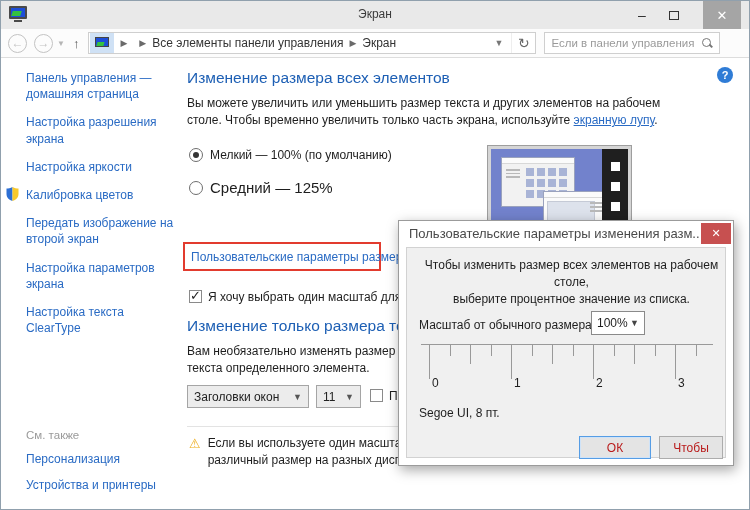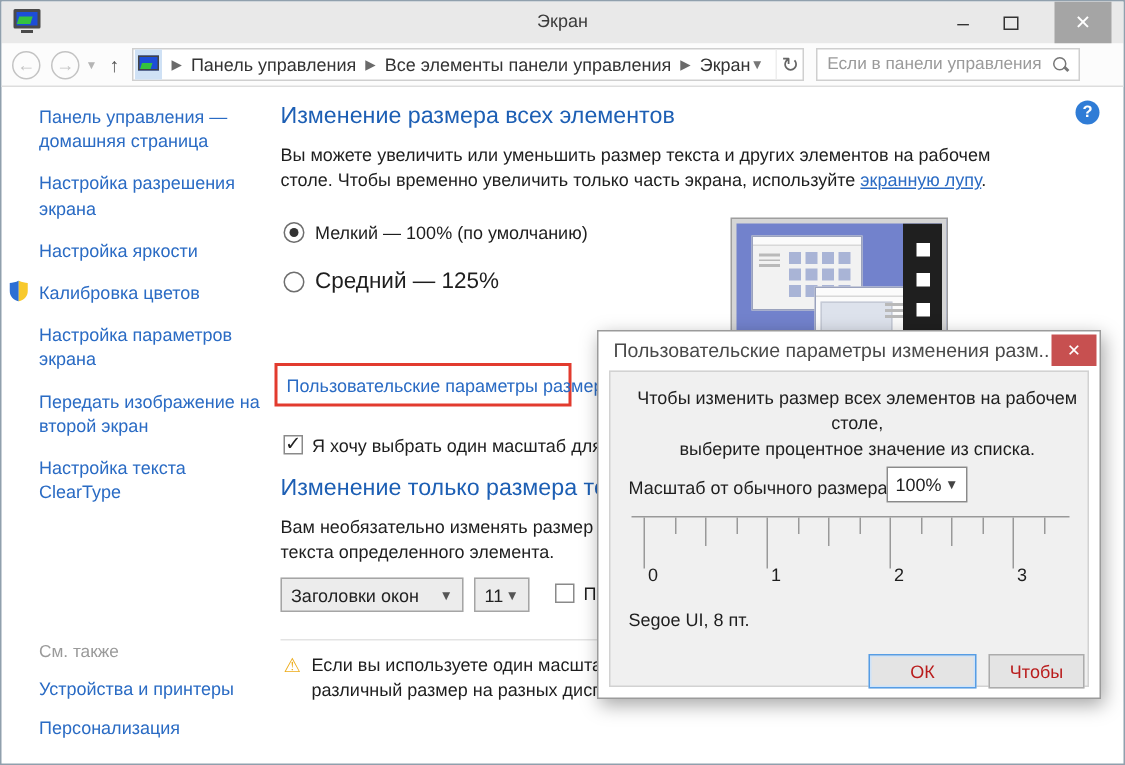--- a/index.html
+++ b/index.html
@@ -67,21 +67,21 @@
   .custom-link { font-size:12px; color:#2a6bc4; padding-left:6px; white-space:nowrap; cursor:pointer; }
   .chk-row { position:absolute; display:flex; align-items:flex-start; }
   .checkbox { width:13px; height:13px; border:1px solid #8a8a8a; background:#fff; margin-right:6px; position:relative; flex:none; }
   .checkbox.on::after { content:"✓"; position:absolute; left:0px; top:-3px; font-size:13px; color:#222; }
   .chk1 { left:3px; top:232px; font-size:12px; color:#1e1e1e; }
   .sec2-title { position:absolute; left:1px; top:259px; white-space:nowrap; }
   .sec2-desc { position:absolute; left:1px; top:285px; width:230px; font-size:12px; color:#1e1e1e; line-height:1.45; white-space:nowrap; }
   .select { position:absolute; height:23px; background:#ececec; border:1px solid #a5a5a5; display:flex; align-items:center; font-size:12px; color:#222; padding:0 6px; }
   .select .chev { margin-left:auto; color:#555; font-size:9px; }
   .sel-element { left:1px; top:327px; width:122px; }
-  .sel-size { left:130px; top:327px; width:37px; }
+  .sel-size { left:130px; top:327px; width:45px; }
   .chk2 { left:184px; top:331px; font-size:12px; color:#1e1e1e; white-space:nowrap; }
   .divider { position:absolute; left:1px; top:368px; width:212px; height:1px; background:#e3e3e3; }
   .warning { position:absolute; left:3px; top:377px; display:flex; font-size:12px; color:#1e1e1e; line-height:1.45; }
   .warn-tri { color:#edac1a; font-size:13px; margin-right:7px; }
 
   
   .monitor { position:absolute; left:302px; top:88px; width:143px; height:88px; background:#7282cc; border:3px solid #d5d5d5; box-shadow:0 0 0 1px #9e9e9e; overflow:hidden; z-index:1; }
   .charms { position:absolute; right:0; top:0; width:26px; height:100%; background:#1f1f1f; display:flex; flex-direction:column; align-items:center; padding-top:13px; gap:11px; }
   .charms .sq { width:9px; height:9px; background:#fff; flex:none; }
   .pv-win1 { position:absolute; left:10px; top:8px; width:74px; height:50px; background:#f2f2f2; border:1px solid #9aa2bd; }
@@ -140,21 +140,20 @@
     <div class="nav-circle">→</div>
     <div class="nav-caret">▼</div>
     <div class="nav-up">↑</div>
     <div class="crumb-box">
       <div class="crumb-icon-tile">
         <div class="crumb-mon">
             <div class="scr"></div>
           </div>
       </div>
       <span class="crumb-sep">▶</span>
-      <span class="crumb-item">Панель управления</span>
       <span class="crumb-sep">▶</span>
       <span class="crumb-item">Все элементы панели управления</span>
       <span class="crumb-sep">▶</span>
       <span class="crumb-item">Экран</span>
       <span class="spacer"></span>
       <span class="crumb-dd">▼</span>
       <span class="refresh-btn">↻</span>
     </div>
     <div class="search-box">
       <span class="ph">Если в панели управления</span>
@@ -170,27 +169,27 @@
     <div class="side-item">Настройка яркости</div>
     <div class="side-item with-icon">
       <span class="shield">
         <svg width="13" height="14" viewBox="0 0 13 14">
             <path d="M6.5 0 C4.5 1.2 2.3 1.6 0.5 1.6 L0.5 7 C0.5 10.5 3 13 6.5 14 Z" fill="#2d6fd4"></path>
             <path d="M6.5 0 C8.5 1.2 10.7 1.6 12.5 1.6 L12.5 7 C12.5 10.5 10 13 6.5 14 Z" fill="#f8c92c"></path>
           </svg>
       </span>
       <span>Калибровка цветов</span>
     </div>
+    <div class="side-item">Передать изображение на второй экран</div>
     <div class="side-item">Настройка параметров экрана</div>
-    <div class="side-item">Передать изображение на второй экран</div>
     <div class="side-item">Настройка текста ClearType</div>
     <div class="see-also">
       <div class="see-also-title">См. также</div>
+      <div class="side-item">Персонализация</div>
       <div class="side-item">Устройства и принтеры</div>
-      <div class="side-item">Персонализация</div>
     </div>
   </div>
 
   <div class="main">
     <h1 class="h-blue sec1-title">Изменение размера всех элементов</h1>
     <div class="sec1-desc"><span>Вы можете увеличить или уменьшить размер текста и других элементов на рабочем столе. Чтобы временно увеличить только часть экрана, используйте </span><span class="link u">экранную лупу</span><span>.</span></div>
 
     <div class="radio-row radio-small">
       <span class="radio sel"></span>
       <span>Мелкий — 100% (по умолчанию)</span>

